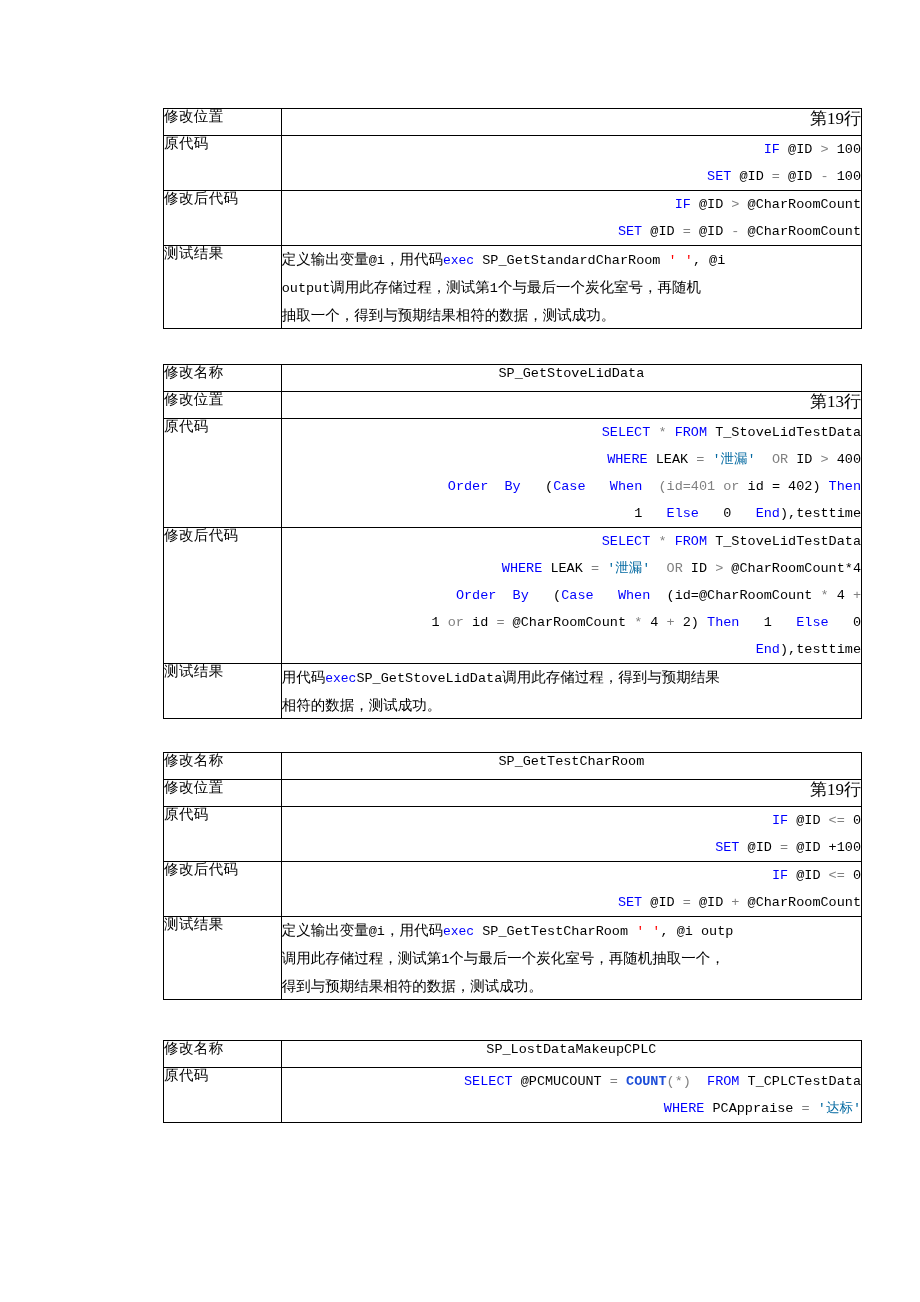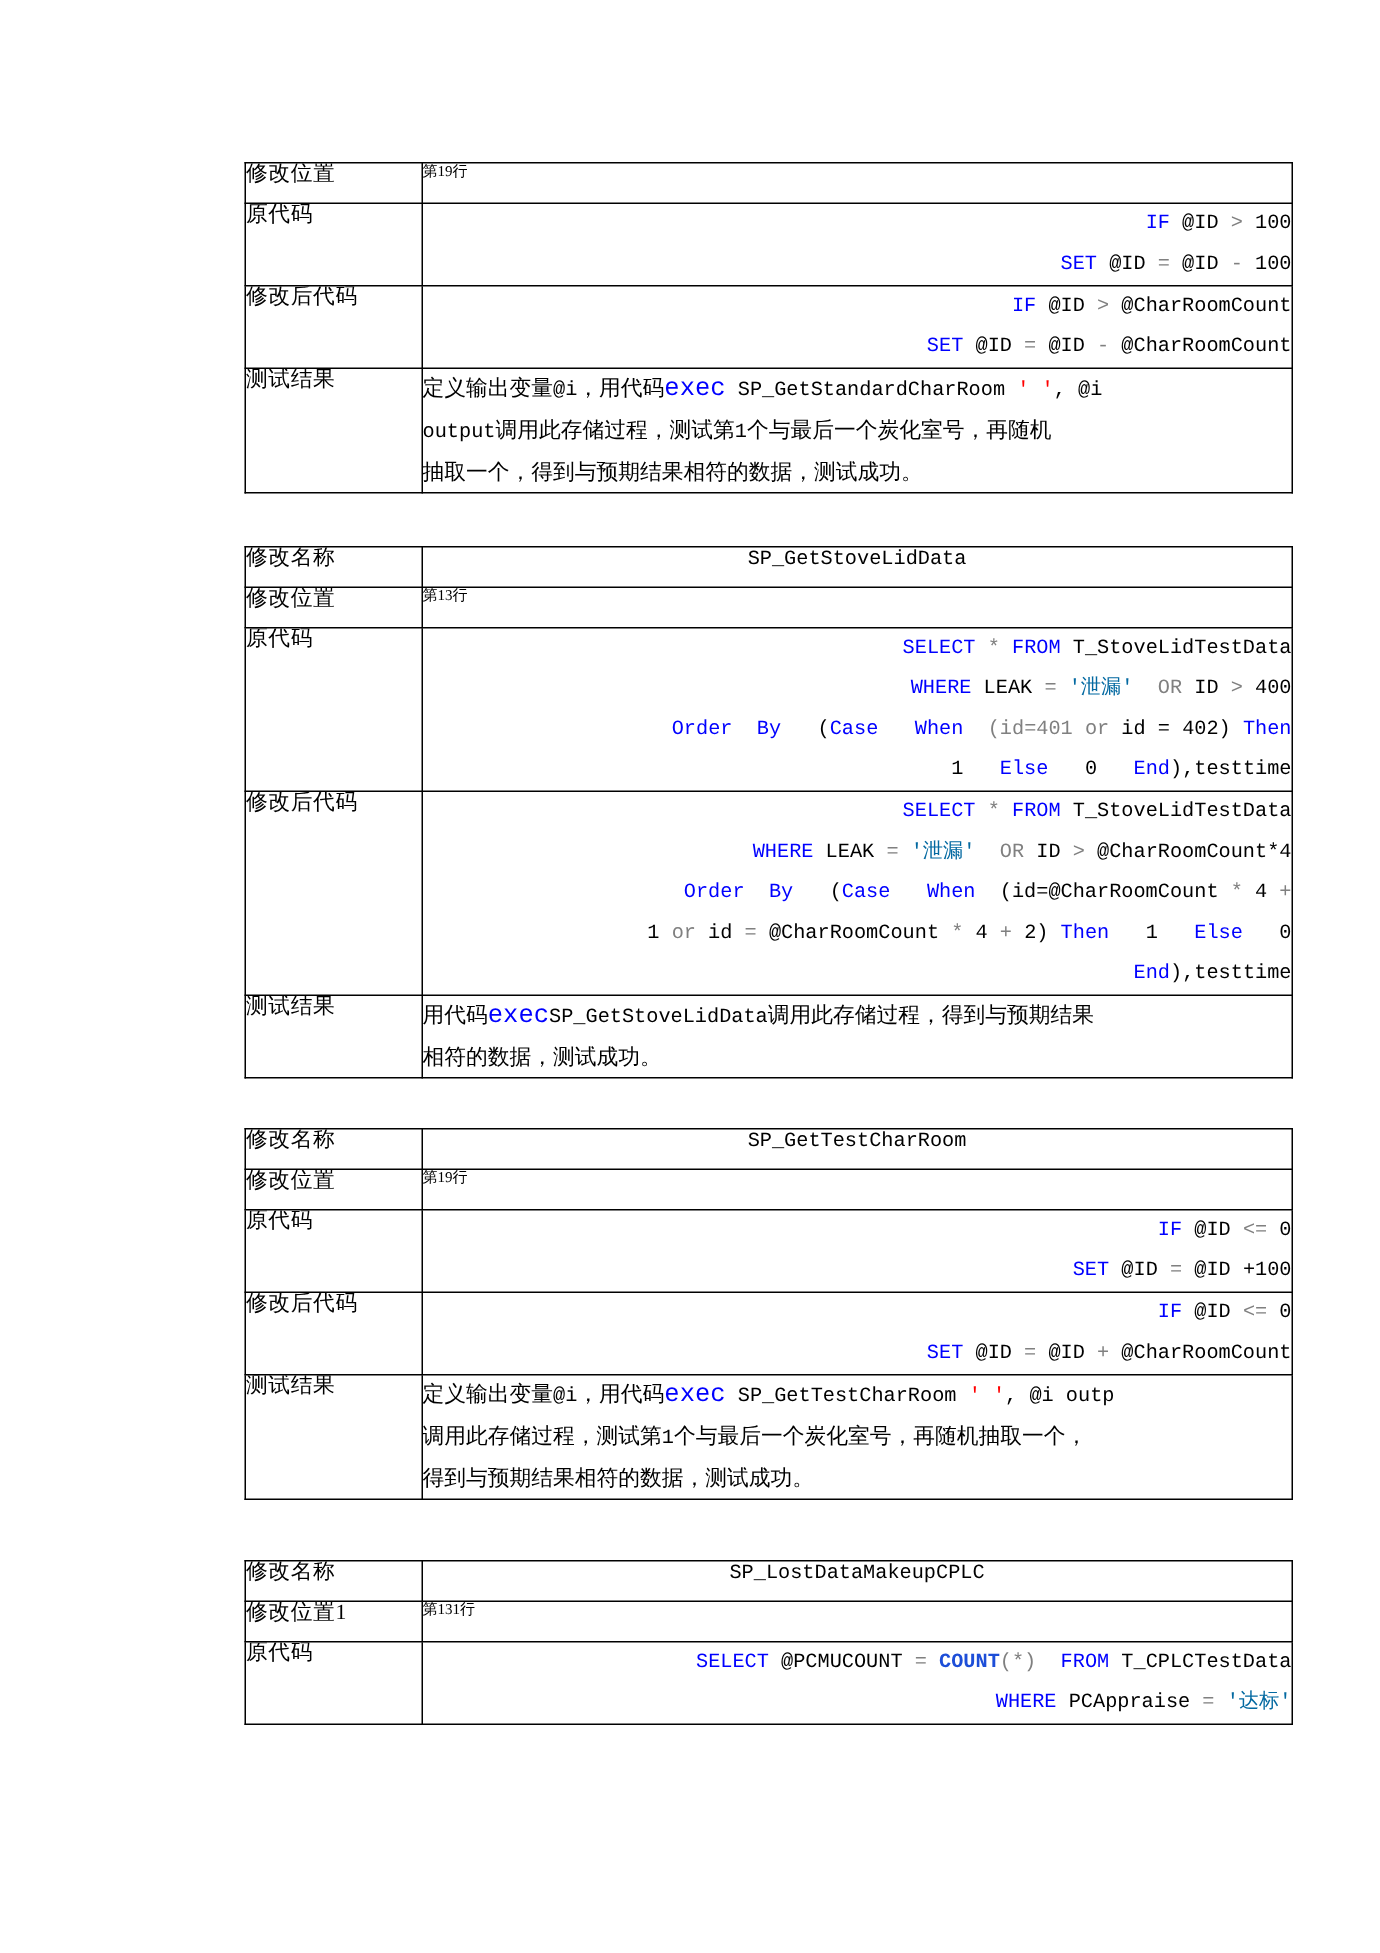--- a/index.html
+++ b/index.html
@@ -48,22 +48,23 @@
   }
   .value-cell {
     padding: 5px 2px 5px 6px;
   }
   .value-cell.center {
     text-align: center;
     padding-left: 0;
   }
   .plain {
     font-family: "Liberation Serif", "DejaVu Serif", serif;
-    font-size: 10px;
+    font-size: 17px;
     line-height: 1.15;
+    text-align: right;
   }
   .cn-para {
     font-family: "Liberation Serif", "DejaVu Serif", serif;
     font-size: 14.5px;
     line-height: 26px;
     text-align: justify;
     white-space: nowrap;
   }
   .mono-name {
     font-family: "Liberation Mono", "DejaVu Sans Mono", monospace;
@@ -78,21 +79,21 @@
     letter-spacing: 0px;
     text-align: right;
   }
   .kw  { color: #0000ff; }
   .str { color: #0369a1; }
   .op  { color: #808080; }
   .fn  { color: #1d4ed8; font-weight: bold; }
   .txt { color: #000000; }
   .inline-kw {
     font-family: "Liberation Mono", "DejaVu Sans Mono", monospace;
-    font-size: 17px;
+    font-size: 13px;
     color: #0000ff;
     margin-top: 12px;
   }
   .inline-mono {
     font-family: "Liberation Mono", "DejaVu Sans Mono", monospace;
     font-size: 13.5px;
     color: #000000;
   }
   .inline-str {
     font-family: "Liberation Mono", "DejaVu Sans Mono", monospace;
@@ -233,26 +234,20 @@
         <col class="value-col">
       </colgroup>
     <tbody>
       <tr>
         <td class="label-cell" style="height:26px;">修改名称</td>
         <td class="value-cell center">
           <div class="mono-name">SP_LostDataMakeupCPLC</div>
         </td>
       </tr>
       <tr>
-        <td class="label-cell" style="height:26px;">修改位置1</td>
-        <td class="value-cell">
-          <div class="plain">第131行</div>
-        </td>
-      </tr>
-      <tr>
         <td class="label-cell" style="height:52px;">原代码</td>
         <td class="value-cell">
           <div class="code"><div><span class="kw">SELECT</span><span class="txt"> @PCMUCOUNT </span><span class="op">=</span><span class="txt"> </span><span class="fn">COUNT</span><span class="op">(*)</span><span class="txt">  </span><span class="kw">FROM</span><span class="txt"> T_CPLCTestData</span></div><div><span class="txt">      </span><span class="kw">WHERE</span><span class="txt"> PCAppraise </span><span class="op">=</span><span class="txt"> </span><span class="str">'达标'</span></div></div>
         </td>
       </tr>
     </tbody>
   </table>
 
 </div>
 

